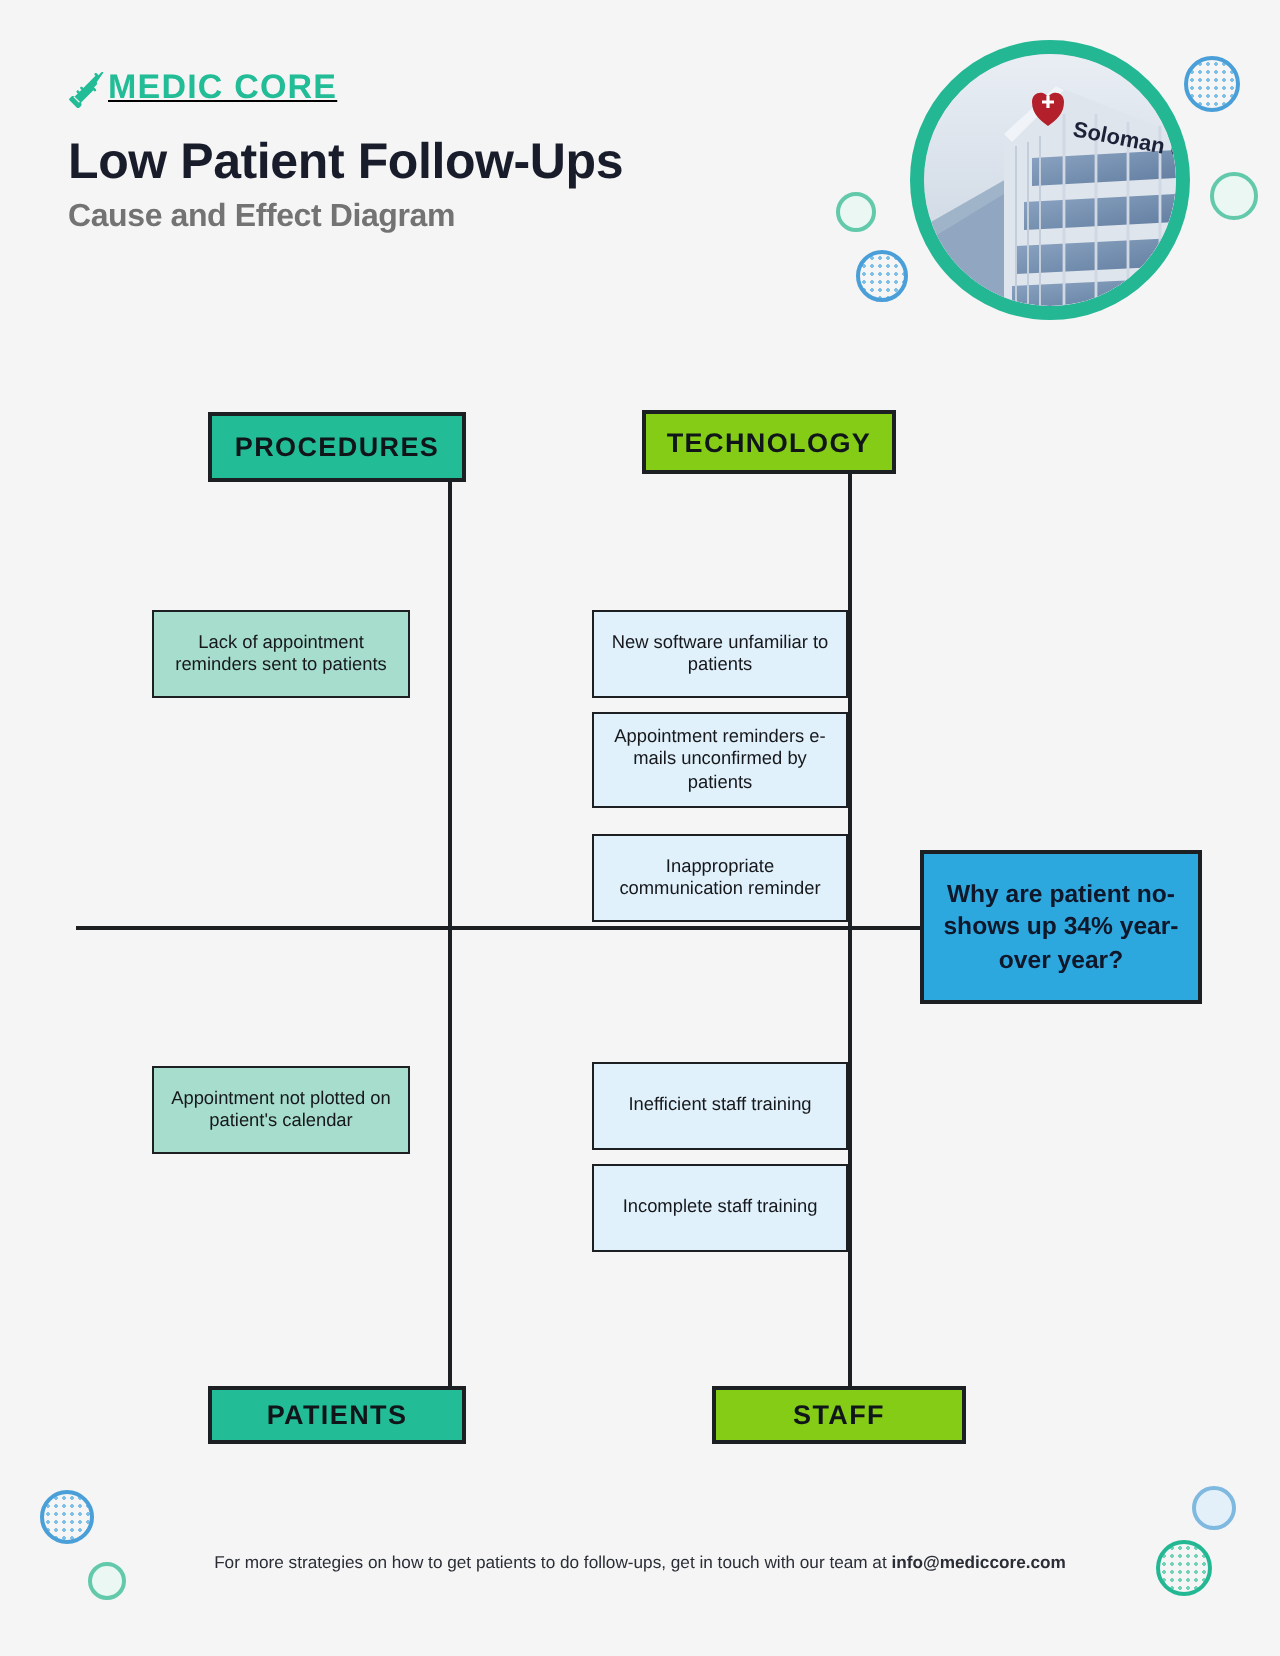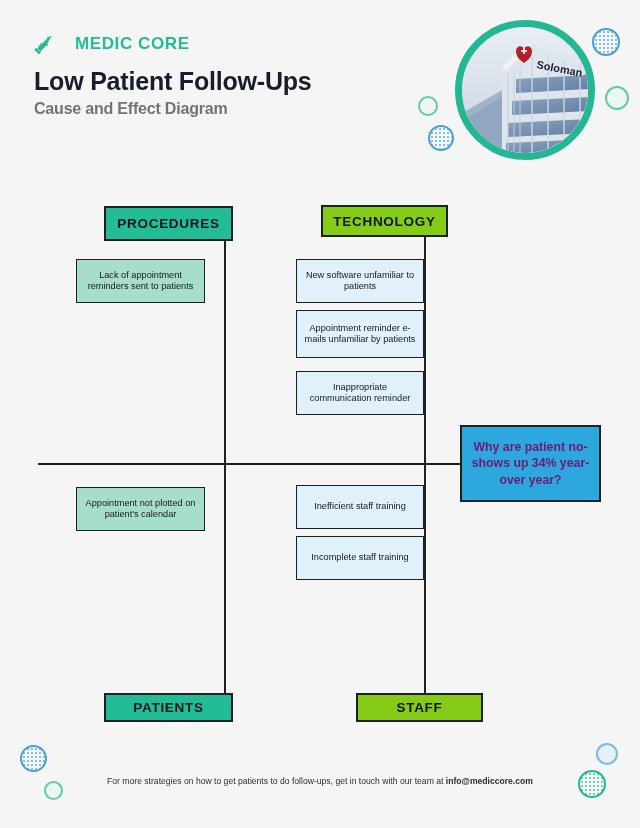--- a/index.html
+++ b/index.html
@@ -9,21 +9,21 @@
     height: 828px;
     background: #f4f5f4;
     font-family: "Liberation Sans", sans-serif;
     position: relative;
     overflow: hidden;
   }
 
   
   .header { position: absolute; left: 34px; top: 34px; }
 
-  .brand { display: flex; align-items: flex-end; gap: 21px; }
+  .brand { display: flex; align-items: flex-end; gap: 0; text-decoration: underline; }
   .brand-icon { width: 20px; height: 20px; display: block; }
   .brand-name {
     font-size: 17px; font-weight: bold; letter-spacing: 0.6px;
     color: #22bc96;
   }
 
   .title {
     margin-top: 13px;
     font-size: 25px; font-weight: bold; color: #191c2b;
     letter-spacing: -0.2px; line-height: 1.12;
@@ -75,31 +75,32 @@
   .cat-green { background: #22bc96; }
   .cat-blue  { background: #84cc16; }
 
   .cause-box {
     position: absolute;
     border: 1.6px solid #1d2023;
     display: flex; align-items: center; justify-content: center;
     text-align: center; line-height: 1.24;
     font-size: 9.2px; color: #16181c;
     padding: 21px 5px;
+    margin-top: 46px;
   }
   .cause-green { background: #a7ddcc; }
   .cause-blue  { background: #e0f1fb; }
 
   .problem-box {
     position: absolute; left: 460px; top: 425px;
     width: 141px; height: 77px;
     background: #2da8de; border: 2px solid #1d2023;
     display: flex; align-items: center; justify-content: center;
     text-align: center; line-height: 1.32;
-    font-size: 12.3px; font-weight: bold; color: #701a75;
+    font-size: 12.3px; font-weight: bold; color: #0f172a;
     padding: 0 6px;
   }
 
   
   .footer {
     position: absolute; left: 0; top: 776px; width: 640px;
     text-align: center; font-size: 8.6px; color: #2a2d36;
   }
   .footer b { font-weight: bold; }
 </style>
@@ -195,21 +196,21 @@
     <span>Lack of appointment reminders sent to patients</span>
   </div>
 
   <div class="cat-box cat-blue" style="left:321px;top:205px;width:127px;height:32px;">
     <span>TECHNOLOGY</span>
   </div>
   <div class="cause-box cause-blue" style="left:296px;top:259px;width:128px;height:38px;">
     <span>New software unfamiliar to patients</span>
   </div>
   <div class="cause-box cause-blue" style="left:296px;top:310px;width:128px;height:48px;">
-    <span>Appointment reminder e-mails unfamiliar by patients</span>
+    <span>Appointment reminders e-mails unconfirmed by patients</span>
   </div>
   <div class="cause-box cause-blue" style="left:296px;top:371px;width:128px;height:36px;">
     <span>Inappropriate communication reminder</span>
   </div>
 
   <div class="cause-box cause-green" style="left:76px;top:487px;width:129px;height:36px;">
     <span>Appointment not plotted on patient's calendar</span>
   </div>
   <div class="cat-box cat-green" style="left:104px;top:693px;width:129px;height:29px;">
     <span>PATIENTS</span>

